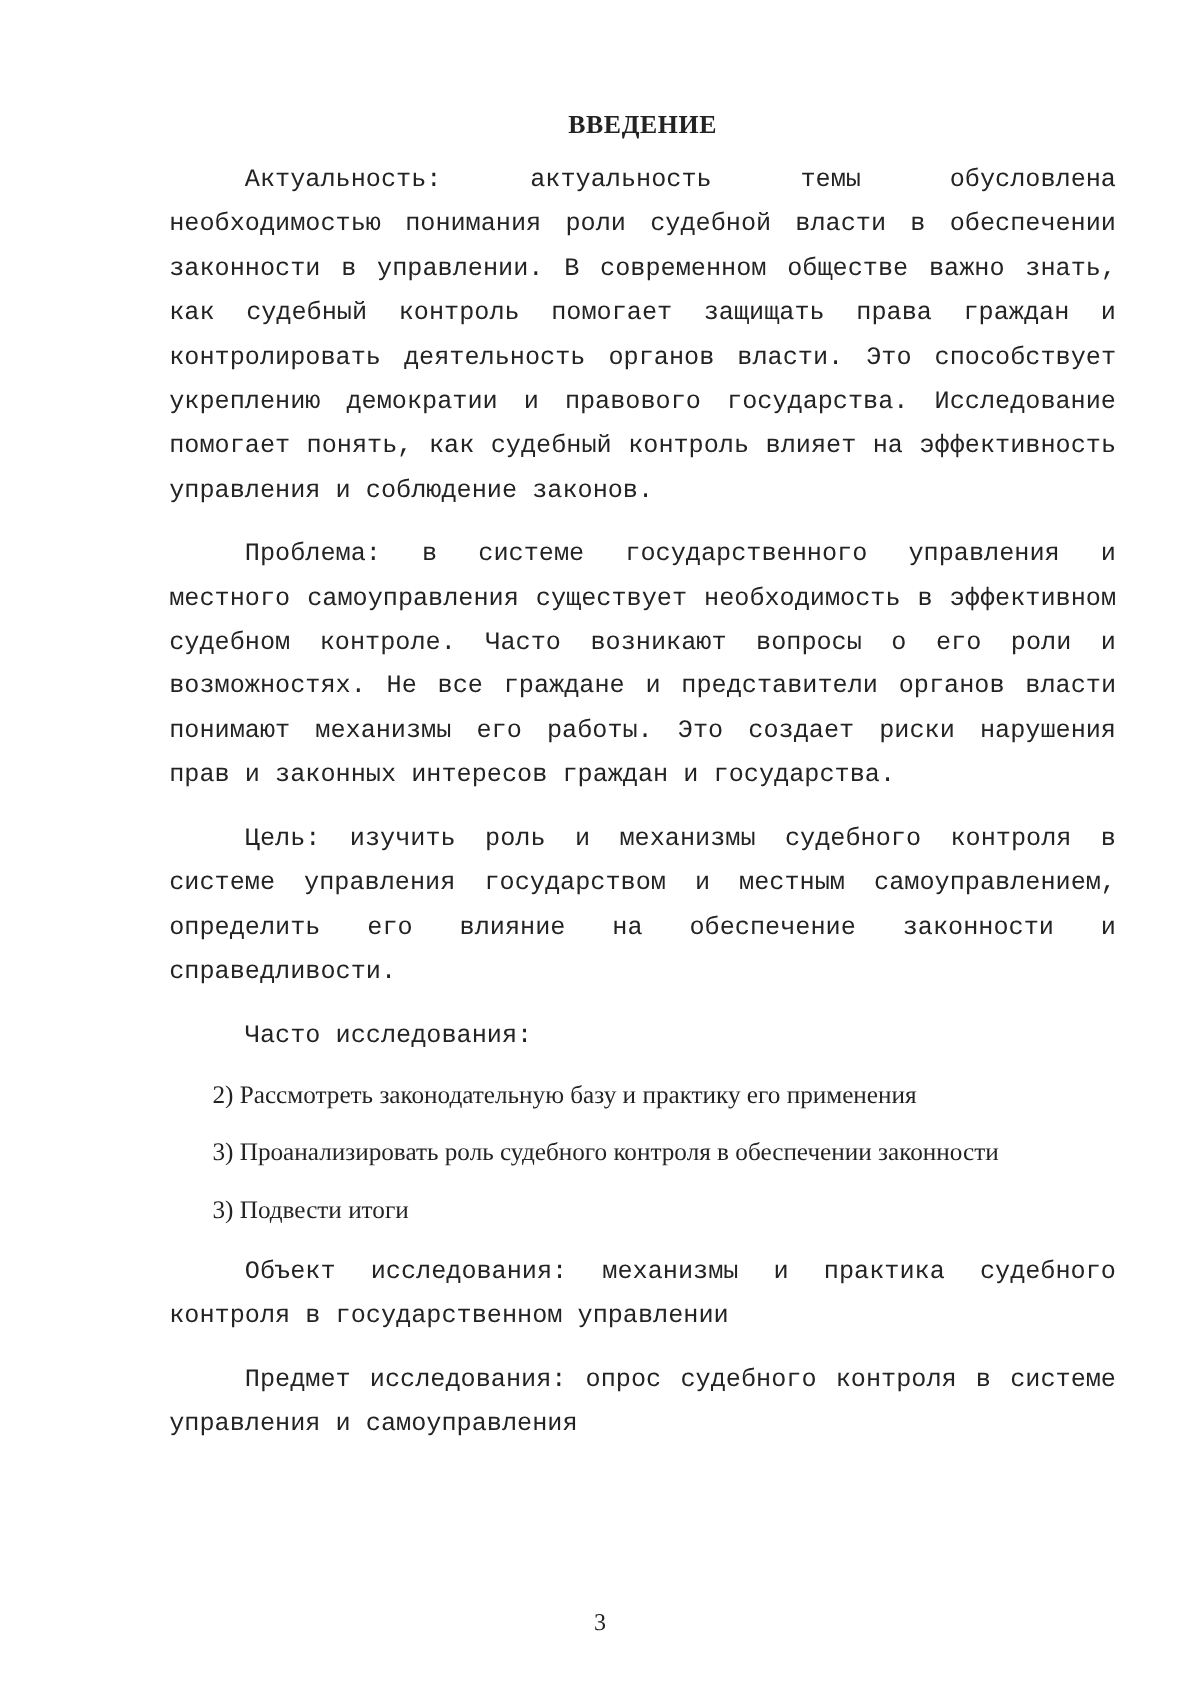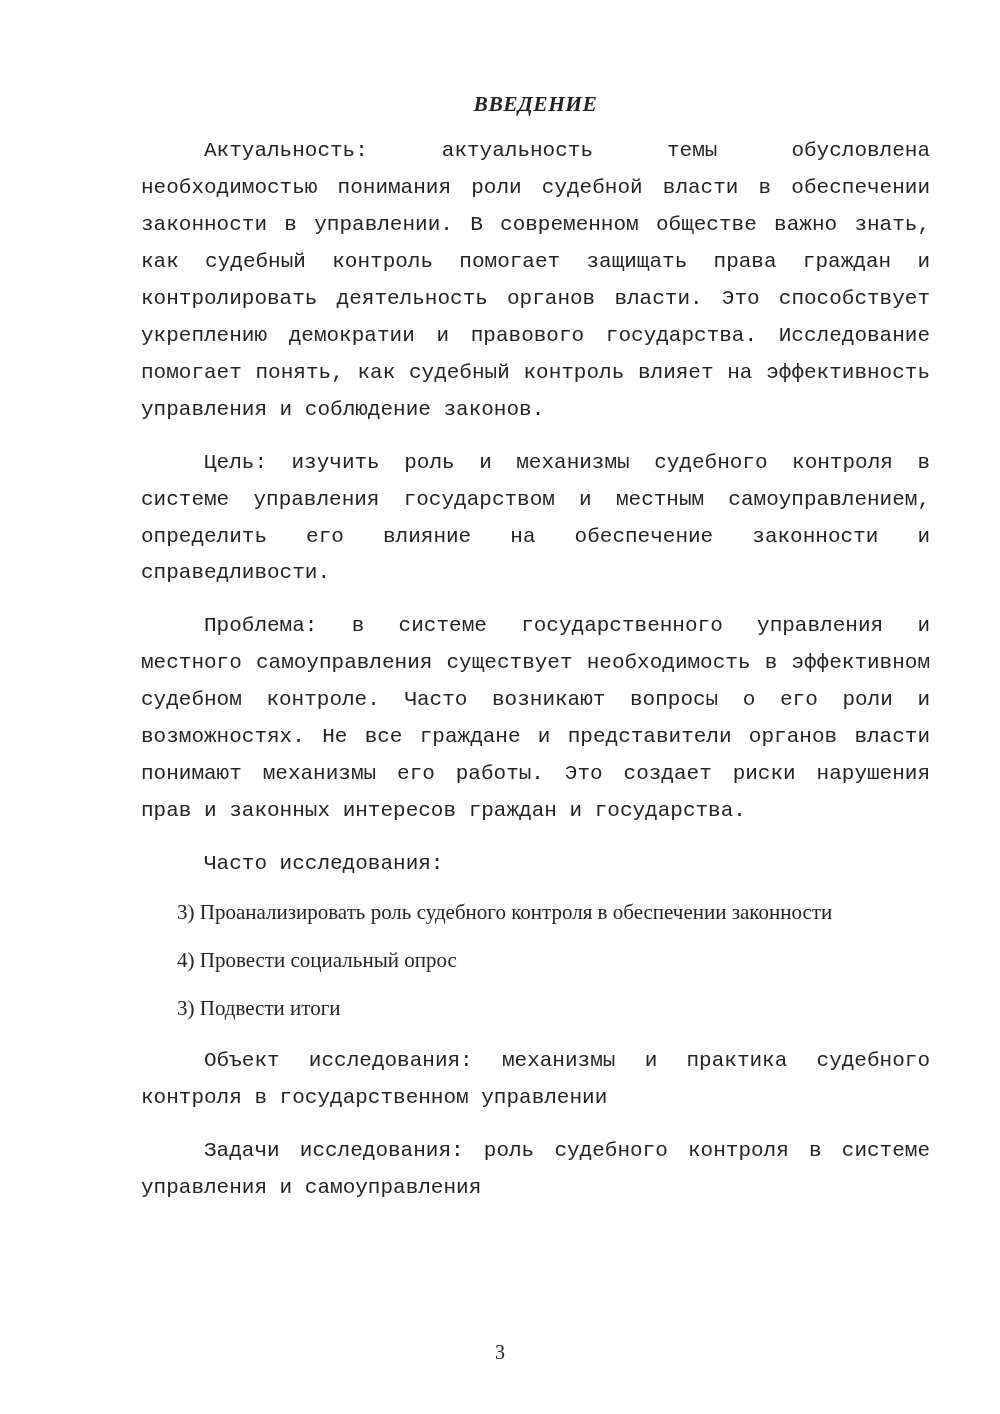--- a/index.html
+++ b/index.html
@@ -18,21 +18,20 @@
     font-size: 21px;
     color: #232323;
     overflow: hidden;
   }
   .doc-title {
     margin: 0 0 16px 0;
     text-align: center;
     font-size: 21.5px;
     font-weight: bold;
     letter-spacing: 0.5px;
-    font-style: italic;
   }
   .para {
     margin: 16px 0 11px 0;
     text-align: justify;
     text-indent: 63px;
     line-height: 1.76;
     font-family: Liberation Mono, monospace;
   }
   .task {
     margin: 0 0 11px 0;
@@ -52,34 +51,34 @@
 </style>
 </head>
 <body>
 
 <div class="page">
 
   <h1 class="doc-title">ВВЕДЕНИЕ</h1>
 
   <p class="para">Актуальность: актуальность темы обусловлена необходимостью понимания роли судебной власти в обеспечении законности в управлении. В современном обществе важно знать, как судебный контроль помогает защищать права граждан и контролировать деятельность органов власти. Это способствует укреплению демократии и правового государства. Исследование помогает понять, как судебный контроль влияет на эффективность управления и соблюдение законов.</p>
 
+  <p class="para">Проблема: в системе государственного управления и местного самоуправления существует необходимость в эффективном судебном контроле. Часто возникают вопросы о его роли и возможностях. Не все граждане и представители органов власти понимают механизмы его работы. Это создает риски нарушения прав и законных интересов граждан и государства.</p>
+
   <p class="para">Цель: изучить роль и механизмы судебного контроля в системе управления государством и местным самоуправлением, определить его влияние на обеспечение законности и справедливости.</p>
-
-  <p class="para">Проблема: в системе государственного управления и местного самоуправления существует необходимость в эффективном судебном контроле. Часто возникают вопросы о его роли и возможностях. Не все граждане и представители органов власти понимают механизмы его работы. Это создает риски нарушения прав и законных интересов граждан и государства.</p>
 
   <p class="para">Часто исследования:</p>
 
 
+  <p class="task">2) Рассмотреть законодательную базу и практику его применения</p>
 
   <p class="task">3) Проанализировать роль судебного контроля в обеспечении законности</p>
 
-  <p class="task">4) Провести социальный опрос</p>
 
   <p class="task">3) Подвести итоги</p>
 
   <p class="para">Объект исследования: механизмы и практика судебного контроля в государственном управлении</p>
 
-  <p class="para">Задачи исследования: роль судебного контроля в системе управления и самоуправления</p>
+  <p class="para">Предмет исследования: опрос судебного контроля в системе управления и самоуправления</p>
 
 
   <div class="page-number">3</div>
 
 </div>
 
 </body></html>

